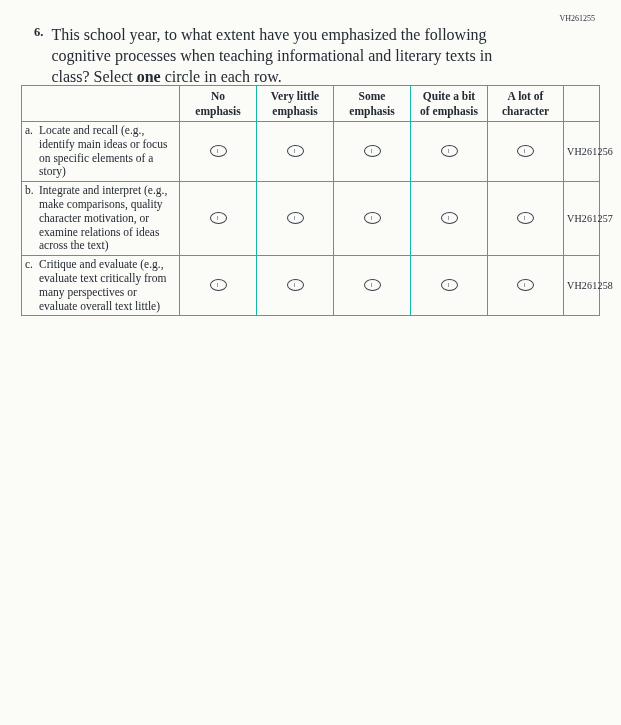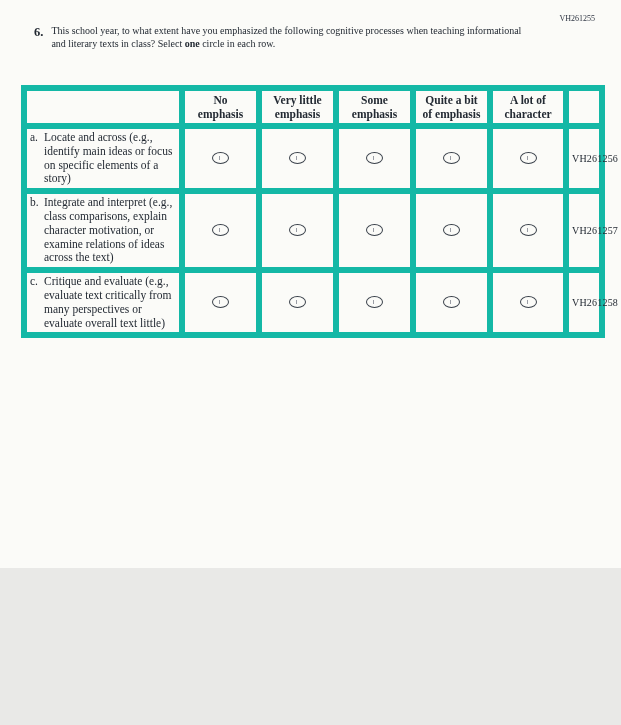--- a/index.html
+++ b/index.html
@@ -3,21 +3,21 @@
 <meta charset="utf-8">
 <style>
   html, body {
     margin: 0;
     padding: 0;
     background: #e9e9e7;
   }
   .page {
     position: relative;
     width: 621px;
-    height: 568px;
+    height: 725px;
     background: #fbfbf8;
     font-family: "Liberation Serif", "DejaVu Serif", serif;
     color: #232a33;
     overflow: hidden;
     margin: 0 auto;
   }
   .top-code {
     position: absolute;
     top: 14px;
     right: 26px;
@@ -33,39 +33,39 @@
     align-items: flex-start;
   }
   .qnum {
     font-weight: bold;
     font-size: 12.5px;
     line-height: 1.32;
     margin-right: 8px;
     flex: 0 0 auto;
   }
   .qtext {
-    font-size: 10px;
+    font-size: 16px;
     line-height: 1.32;
     width: 478px;
   }
   .qtext b { font-weight: bold; }
 
   table.grid {
     position: absolute;
     left: 21px;
     top: 85px;
     width: 578px;
     border-collapse: collapse;
     table-layout: fixed;
     font-size: 11.5px;
     color: #232a33;
   }
   table.grid th,
   table.grid td {
-    border: 6px solid #14b8a6;
+    border: 1px solid #14b8a6;
     padding: 2px 3px;
     box-sizing: border-box;
   }
   th.header-cell {
     font-weight: bold;
     text-align: center;
     vertical-align: middle;
     white-space: pre-line;
     line-height: 1.22;
     height: 36px;
@@ -155,35 +155,35 @@
         <th class="header-cell">A lot of
 character</th>
         <th class="header-cell"></th>
       </tr>
     </thead>
     <tbody>
       <tr>
         <td class="label-cell">
           <div class="label-wrap">
             <span class="row-letter">a.</span>
-            <span class="row-text">Locate and across (e.g., identify main ideas or focus on specific elements of a story)</span>
+            <span class="row-text">Locate and recall (e.g., identify main ideas or focus on specific elements of a story)</span>
           </div>
         </td>
         <td class="opt-cell"><span class="oval"></span></td>
         <td class="opt-cell"><span class="oval"></span></td>
         <td class="opt-cell"><span class="oval"></span></td>
         <td class="opt-cell"><span class="oval"></span></td>
         <td class="opt-cell"><span class="oval"></span></td>
         <td class="code-cell">VH261256</td>
       </tr>
       <tr>
         <td class="label-cell">
           <div class="label-wrap">
             <span class="row-letter">b.</span>
-            <span class="row-text">Integrate and interpret (e.g., class comparisons, explain character motivation, or examine relations of ideas across the text)</span>
+            <span class="row-text">Integrate and interpret (e.g., make comparisons, quality character motivation, or examine relations of ideas across the text)</span>
           </div>
         </td>
         <td class="opt-cell"><span class="oval"></span></td>
         <td class="opt-cell"><span class="oval"></span></td>
         <td class="opt-cell"><span class="oval"></span></td>
         <td class="opt-cell"><span class="oval"></span></td>
         <td class="opt-cell"><span class="oval"></span></td>
         <td class="code-cell">VH261257</td>
       </tr>
       <tr>

